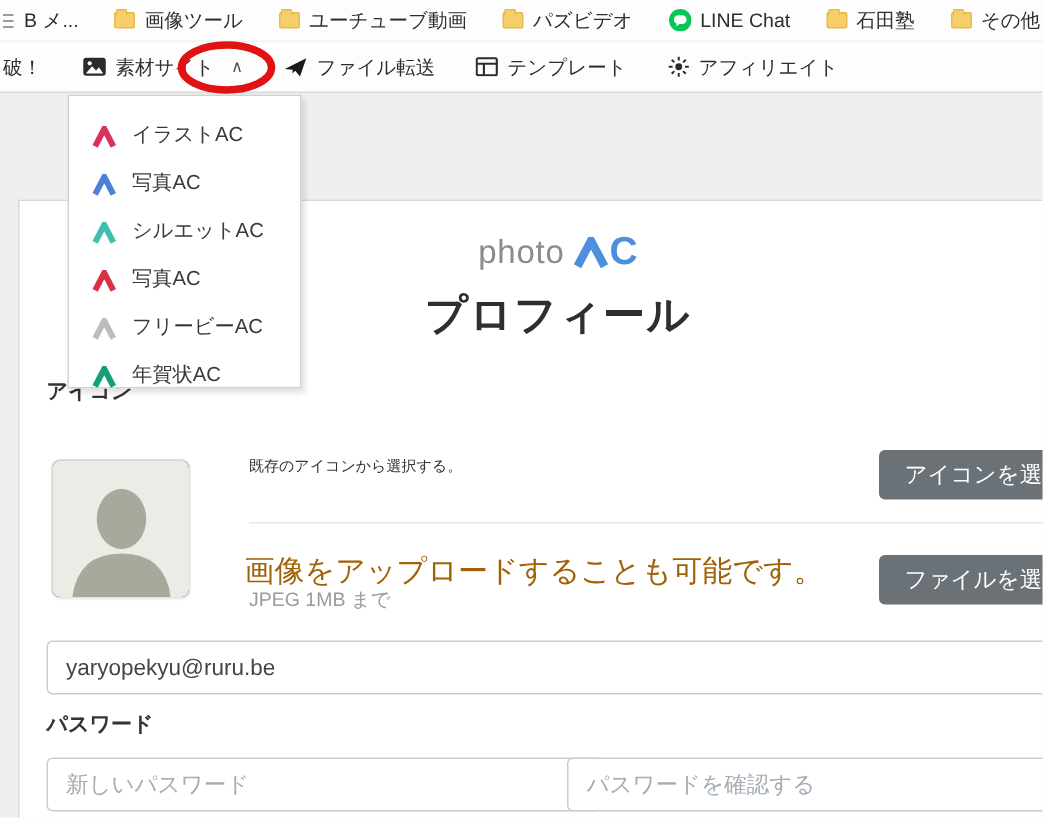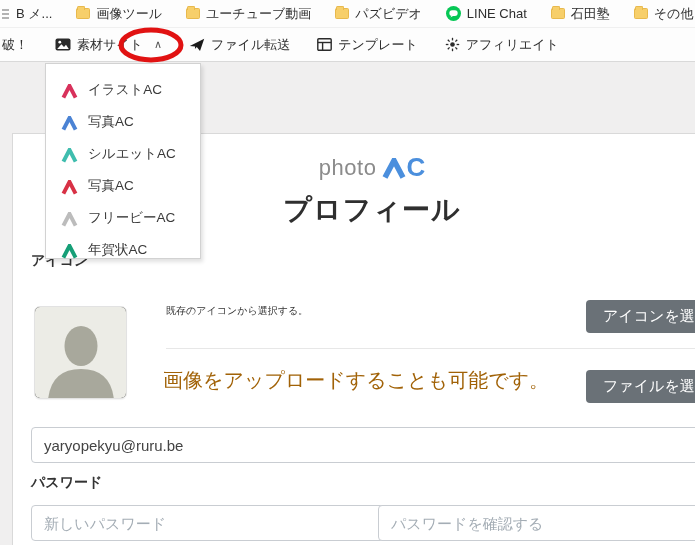--- a/index.html
+++ b/index.html
@@ -215,20 +215,21 @@
       <path d="M13 93 Q16 62 46 62 Q76 62 79 93 Z" fill="#a8a89c"></path>
     </svg>
   </div>
 
   <div class="row-text1">既存のアイコンから選択する。</div>
   <button class="btn btn1">アイコンを選択</button>
 
   <div class="divider"></div>
 
   <div class="row-text2">画像をアップロードすることも可能です。</div>
+  <div class="row-note">JPEG 1MB まで</div>
   <button class="btn btn2">ファイルを選択</button>
 
   <input class="txt email-input" type="text" value="yaryopekyu@ruru.be" style="">
 
   <div class="section-label pw-label">パスワード</div>
   <input class="txt pw1" type="text" placeholder="新しいパスワード" style="">
   <input class="txt pw2" type="text" placeholder="パスワードを確認する" style="">
 </div>
 
 </body></html>

